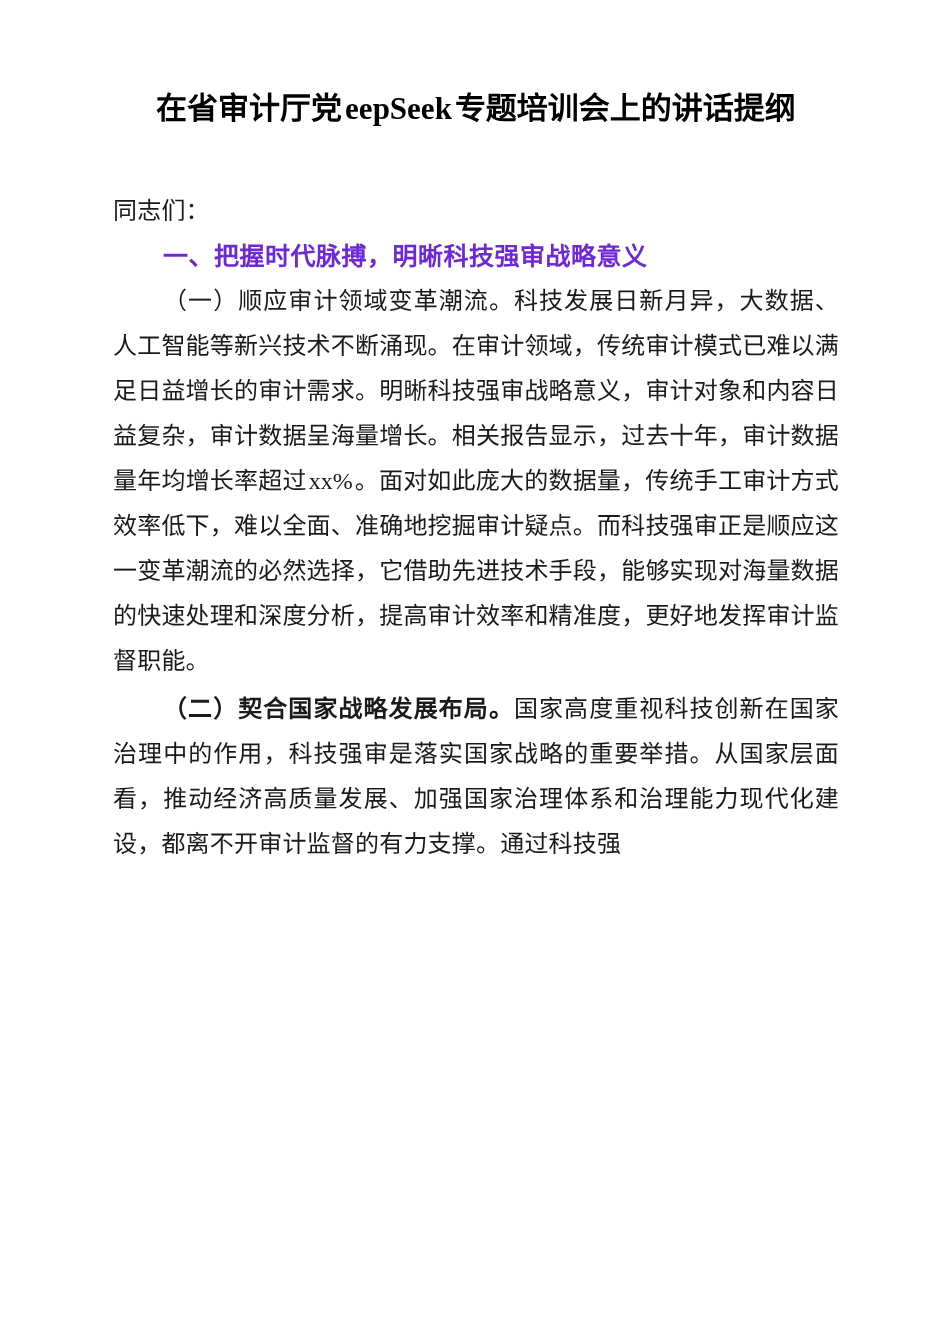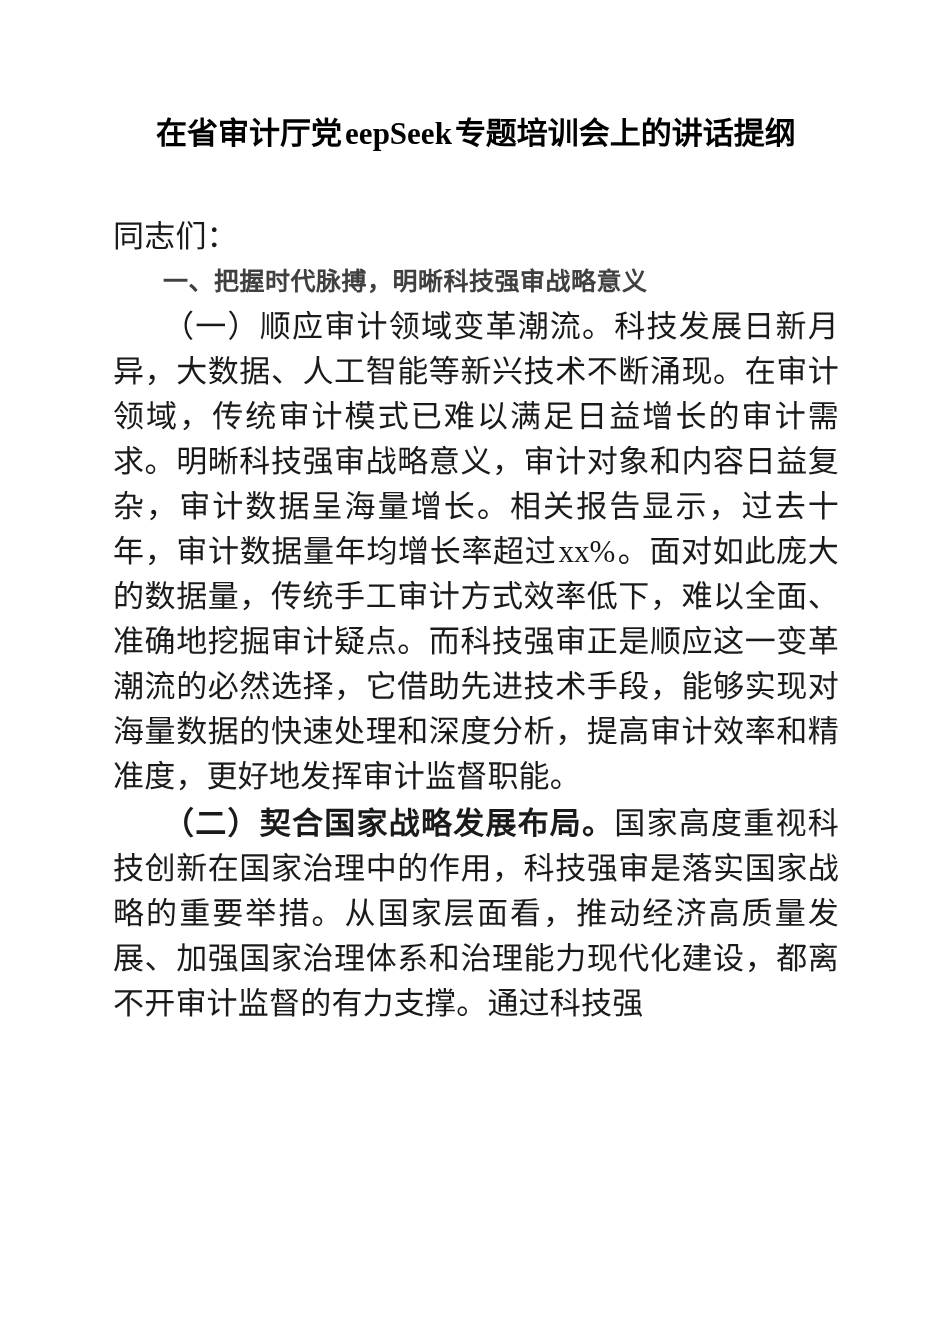--- a/index.html
+++ b/index.html
@@ -34,33 +34,33 @@
 
   
   .doc-title {
     font-family: "Liberation Serif", "DejaVu Serif", serif;
     font-weight: bold;
     font-size: 31px;
     line-height: 48px;
     text-align: center;
     letter-spacing: 0px;
     margin: 0;
-    padding-top: 110px;
+    padding-top: 85px;
     color: #000000;
   }
   .doc-title .latin {
     font-family: "Liberation Serif", "DejaVu Serif", serif;
     font-weight: bold;
     padding: 0 3px;
   }
 
   
   .para {
     font-family: "DejaVu Serif", "Liberation Serif", serif;
-    font-size: 31px;
+    font-size: 24px;
     line-height: 45px;
     text-align: justify;
     text-justify: inter-ideograph;
     margin: 0;
     color: #1a1a1a;
     letter-spacing: 0.2px;
   }
   .para.salutation {
     margin-top: 56px;
     text-indent: 0;
@@ -82,21 +82,21 @@
 
   
   .heading-1 {
     font-family: Liberation Sans, sans-serif;
     font-weight: bold;
     font-size: 25px;
     line-height: 45px;
     margin: 0;
     text-indent: 50px;
     letter-spacing: 0.5px;
-    color: #404040;
+    color: #6d28d9;
   }
 
   
   .gap-before {
     margin-top: 2px;
   }
 </style>
 </head>
 <body>
 

